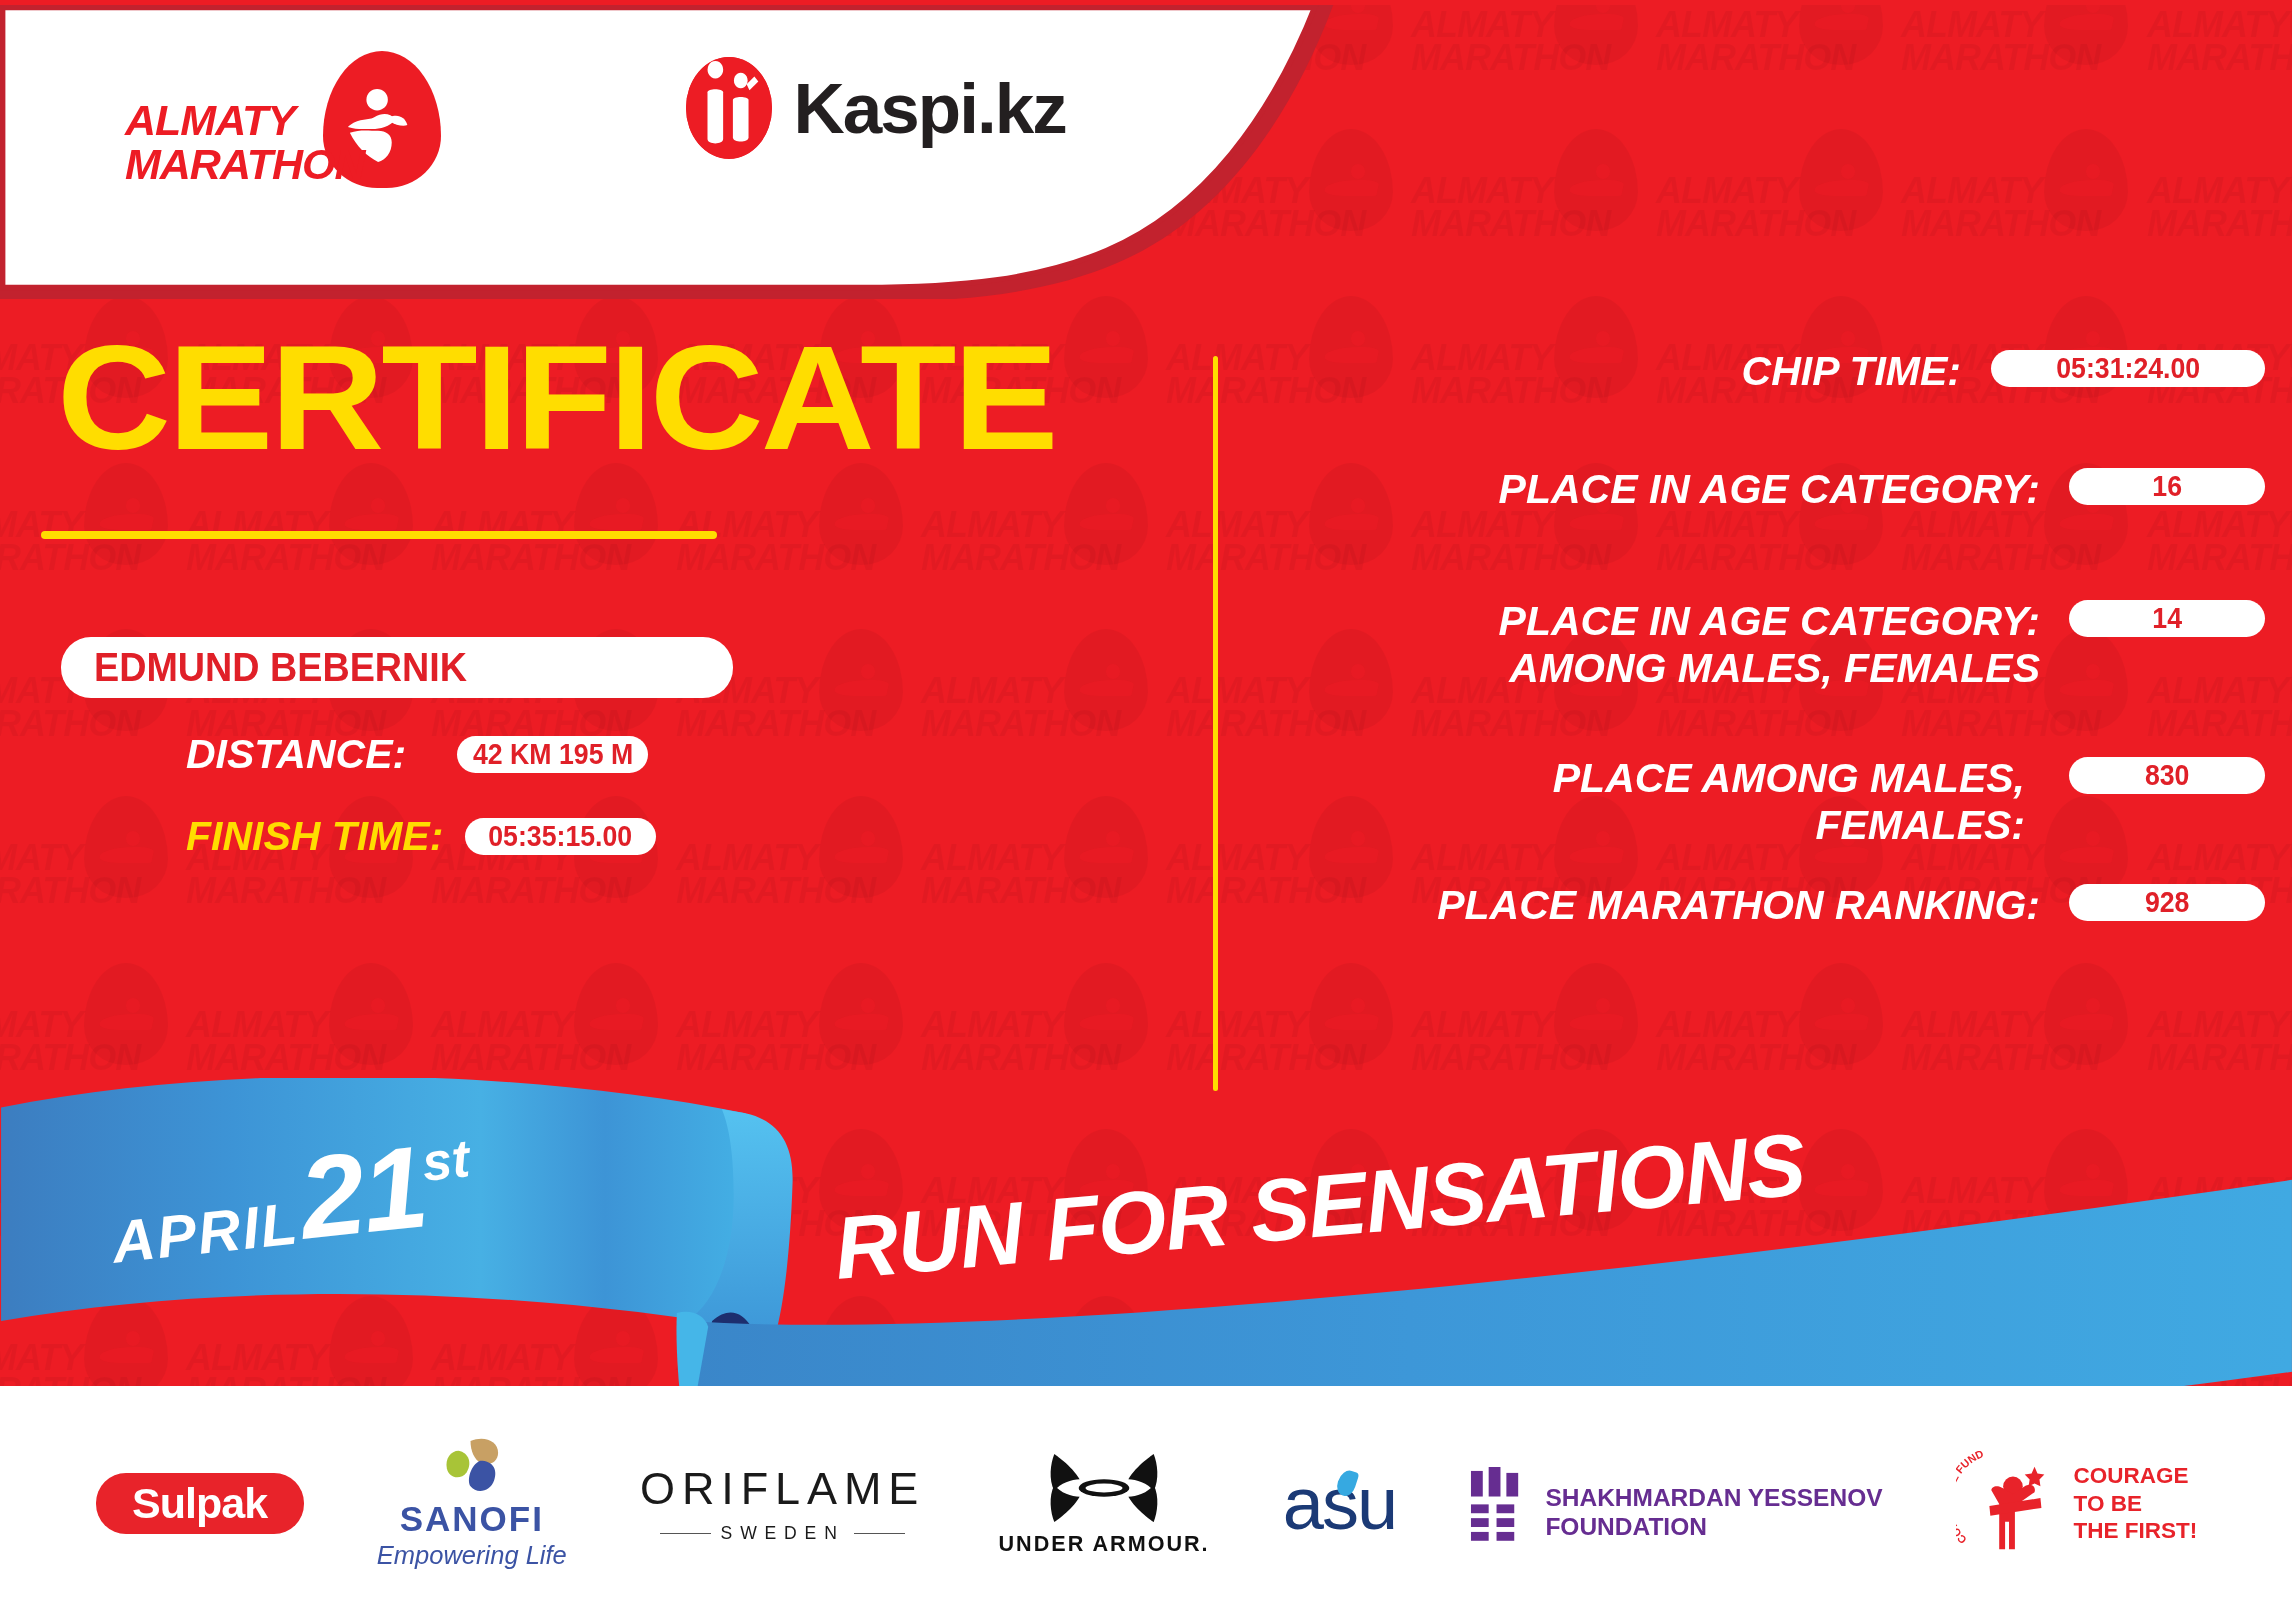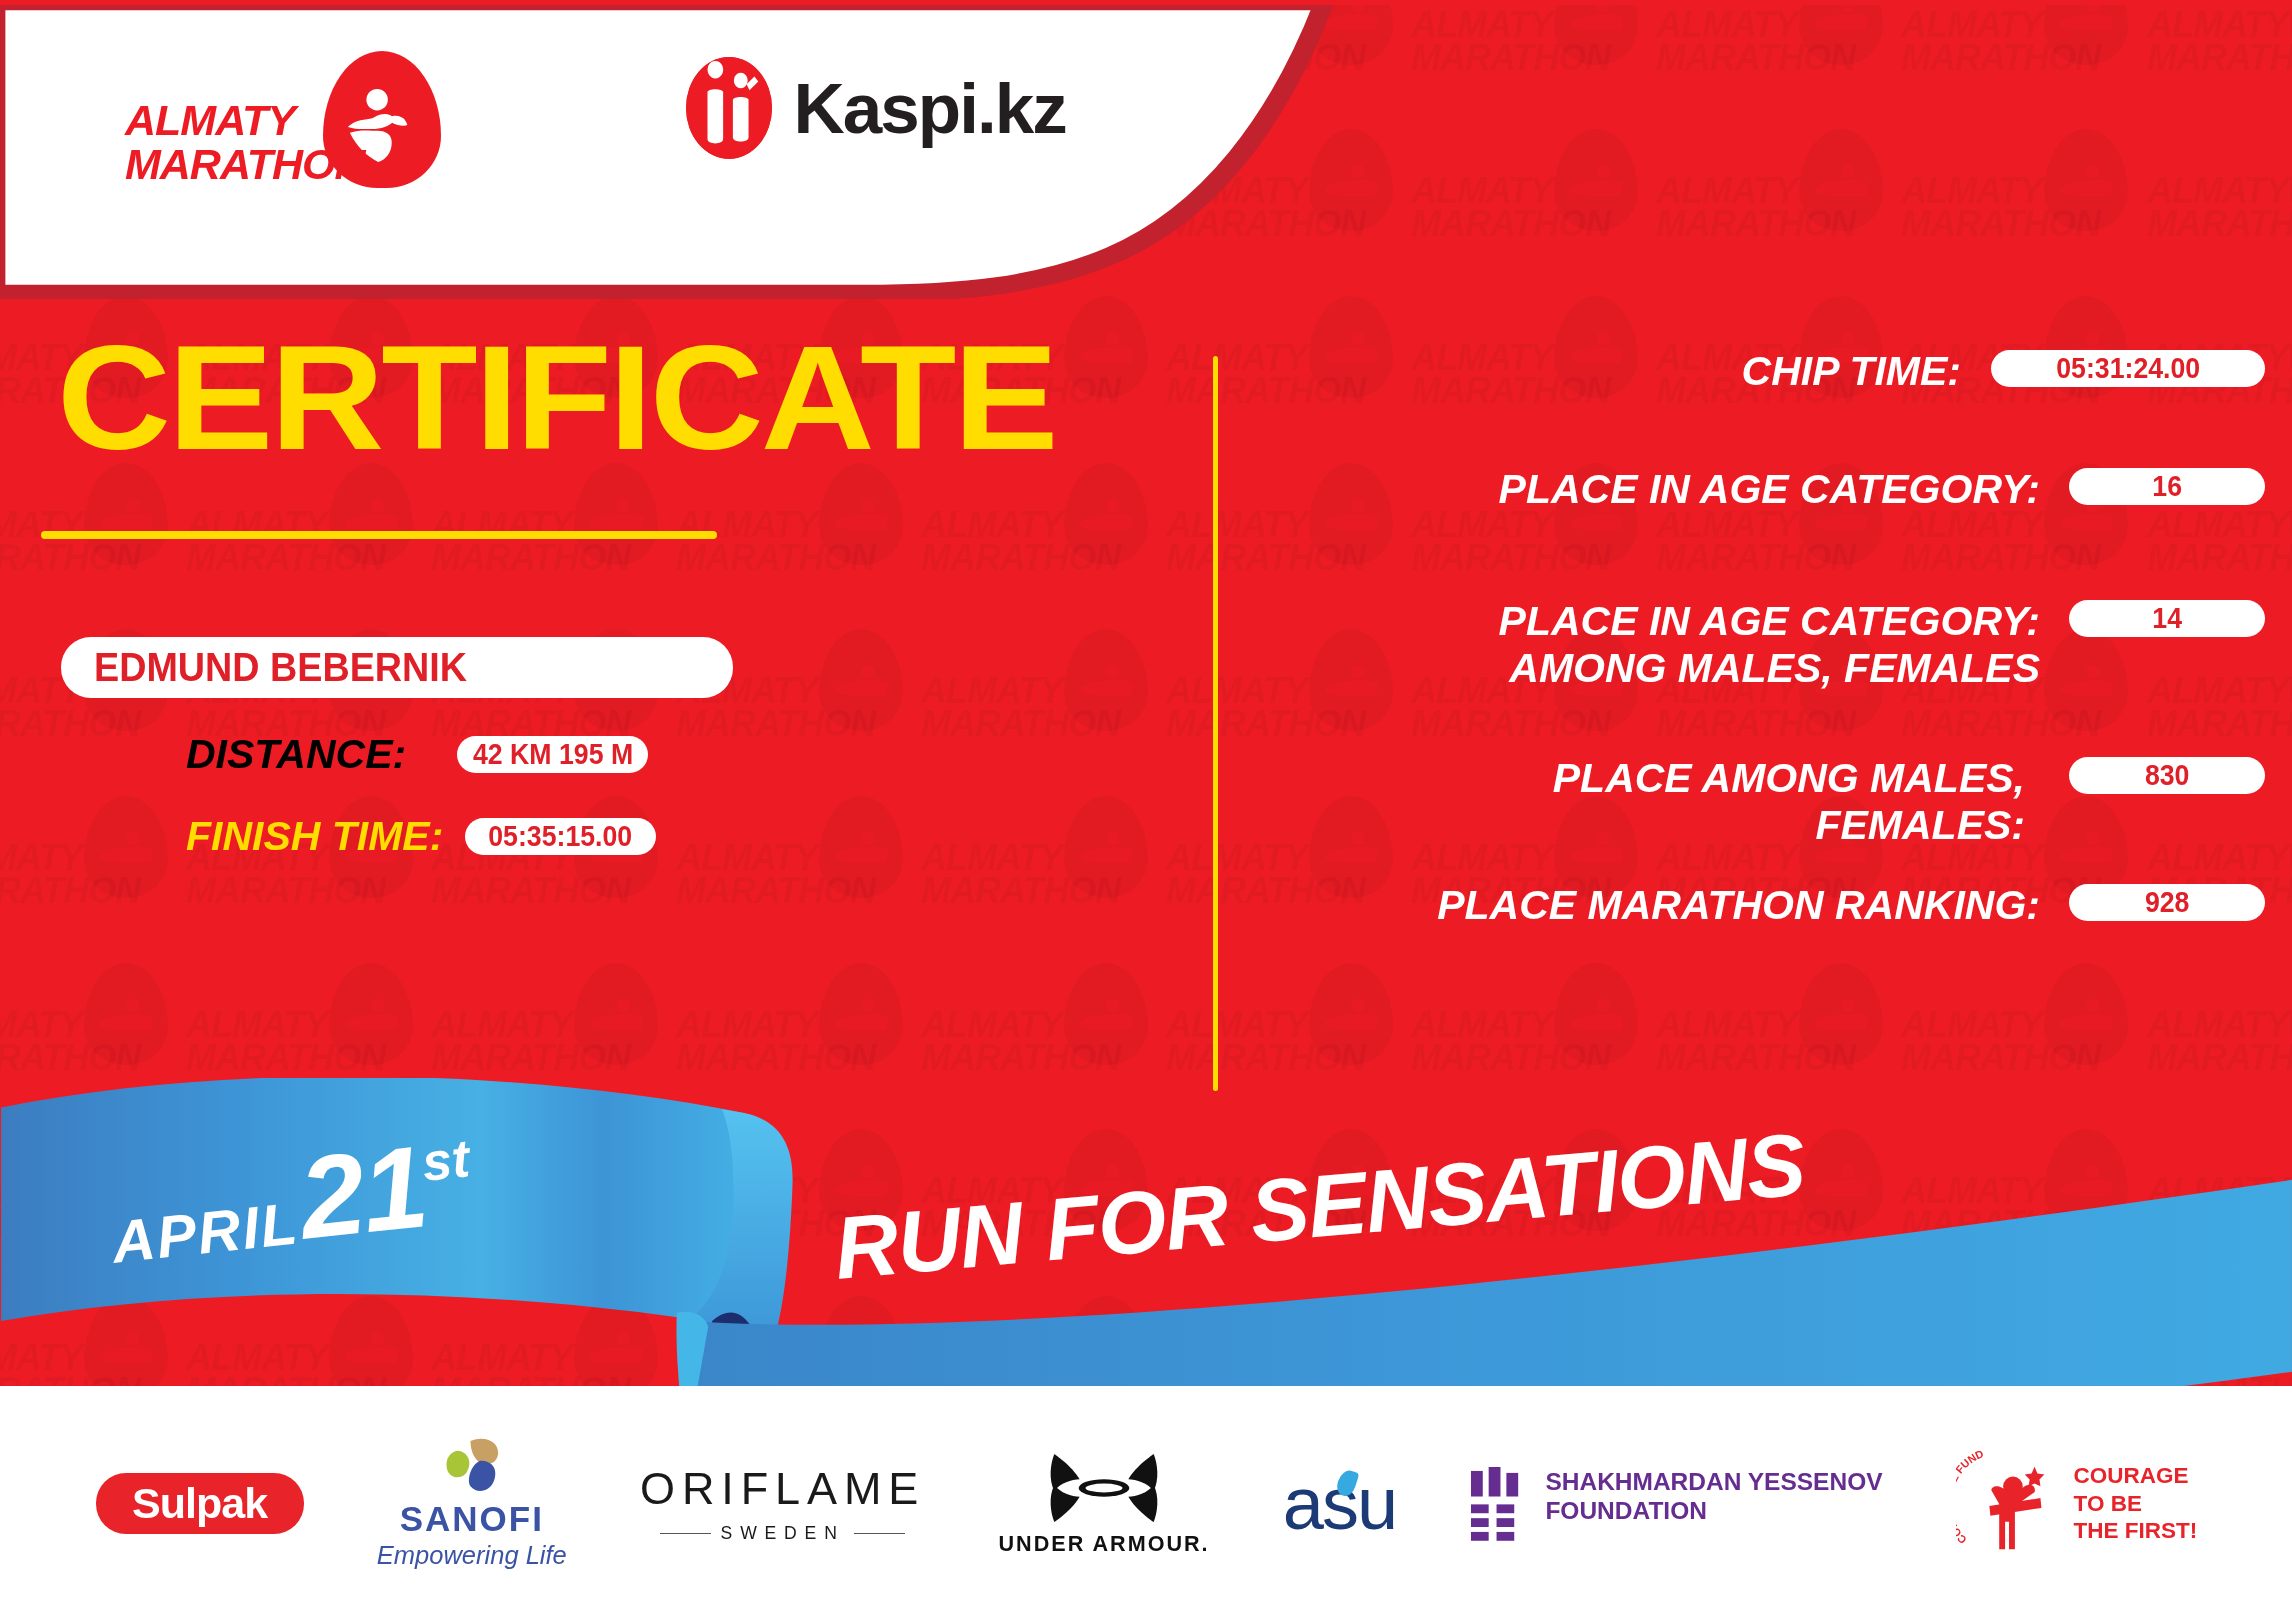--- a/index.html
+++ b/index.html
@@ -119,21 +119,21 @@
     color:#E02028;font-weight:bold;font-size:41px;
     letter-spacing:0px;
     transform:scaleX(.92);transform-origin:left center;
   }
 
   .lrow{position:absolute;display:flex;align-items:center;}
   .lrow .lbl{
     font-weight:bold;font-style:italic;font-size:41px;
     letter-spacing:0px;white-space:nowrap;
   }
-  .lrow .lbl.white{color:#000000;}
+  .lrow .lbl.white{color:#ffffff;}
   .lrow .lbl.yellow{color:#FFDD00;}
   .lrow .pill{
     height:37px;border-radius:18.6px;background:#ffffff;
     display:flex;align-items:center;justify-content:center;
     color:#E02028;font-weight:bold;font-size:29px;
     letter-spacing:0px;
     transform-origin:center;
   }
   .lrow .pill span{transform:scaleX(.92);display:inline-block;}
 
@@ -214,21 +214,21 @@
   .orif .sub .ln{width:51px;height:1px;background:#555;}
   .orif .sub .w2{color:#1a1a1a;font-size:17.6px;letter-spacing:7.8px;}
   
   .ua{display:flex;flex-direction:column;align-items:center;}
   .ua svg{display:block;}
   .ua .w{color:#111;font-weight:bold;font-size:21.6px;letter-spacing:2px;margin-top:5.9px;}
   
   .asu{position:relative;color:#1B3A76;font-weight:normal;font-size:74px;letter-spacing:-2px;line-height:74px;}
   .asu .dot{position:absolute;left:55px;top:3.9px;width:17.6px;height:25.5px;background:#36A9E1;border-radius:60% 20% 50% 50%;transform:rotate(18deg);}
   
-  .yes{display:flex;align-items:flex-start;gap:15px;}
+  .yes{display:flex;align-items:flex-end;gap:15px;}
   .yes .glyph{width:61px;height:74px;position:relative;}
   .yes .w{color:#662D91;font-weight:bold;font-size:24.5px;line-height:29px;letter-spacing:0px;white-space:pre-line;}
   
   .cou{display:flex;align-items:center;gap:9.8px;}
   .cou .badge{position:relative;width:108px;height:106px;}
   .cou .arc{
     position:absolute;left:0;top:0;width:108px;height:106px;
   }
   .cou .w{color:#E8232A;font-weight:bold;font-size:22.5px;line-height:27.4px;white-space:pre-line;}
 </style>

